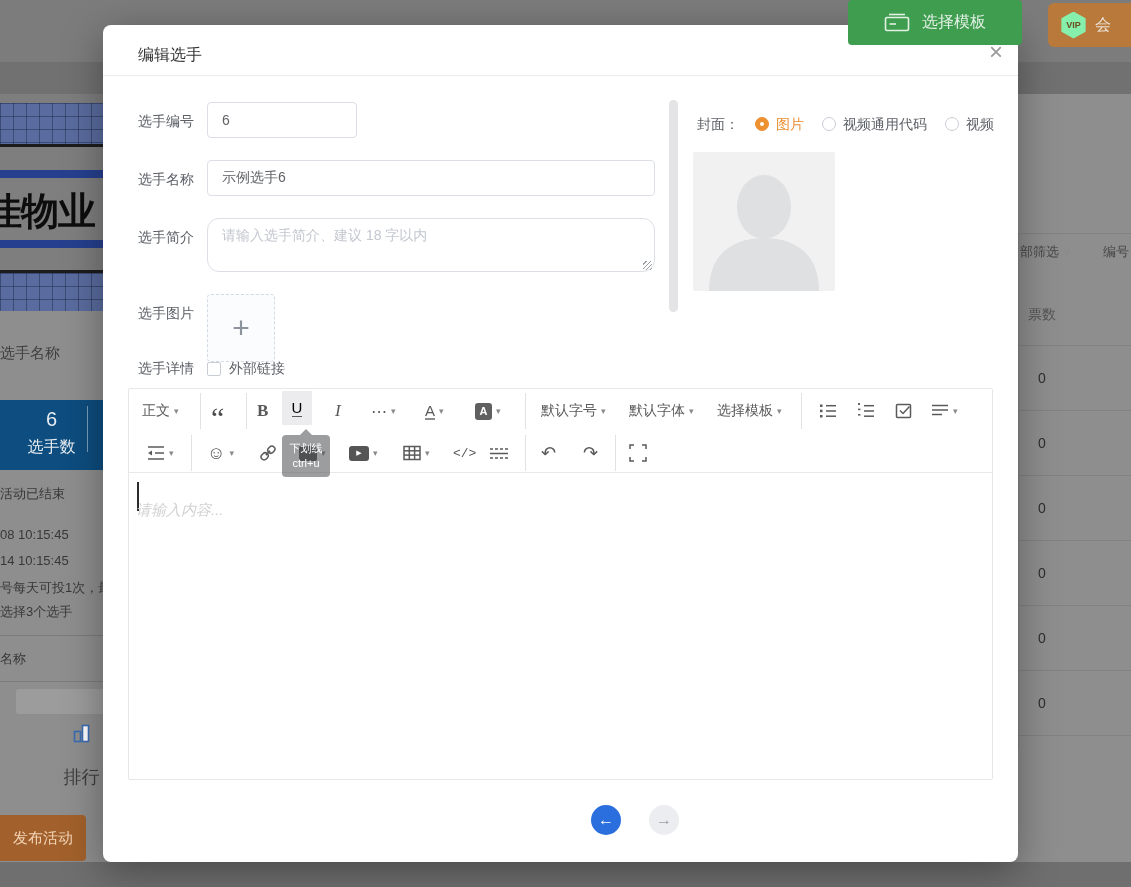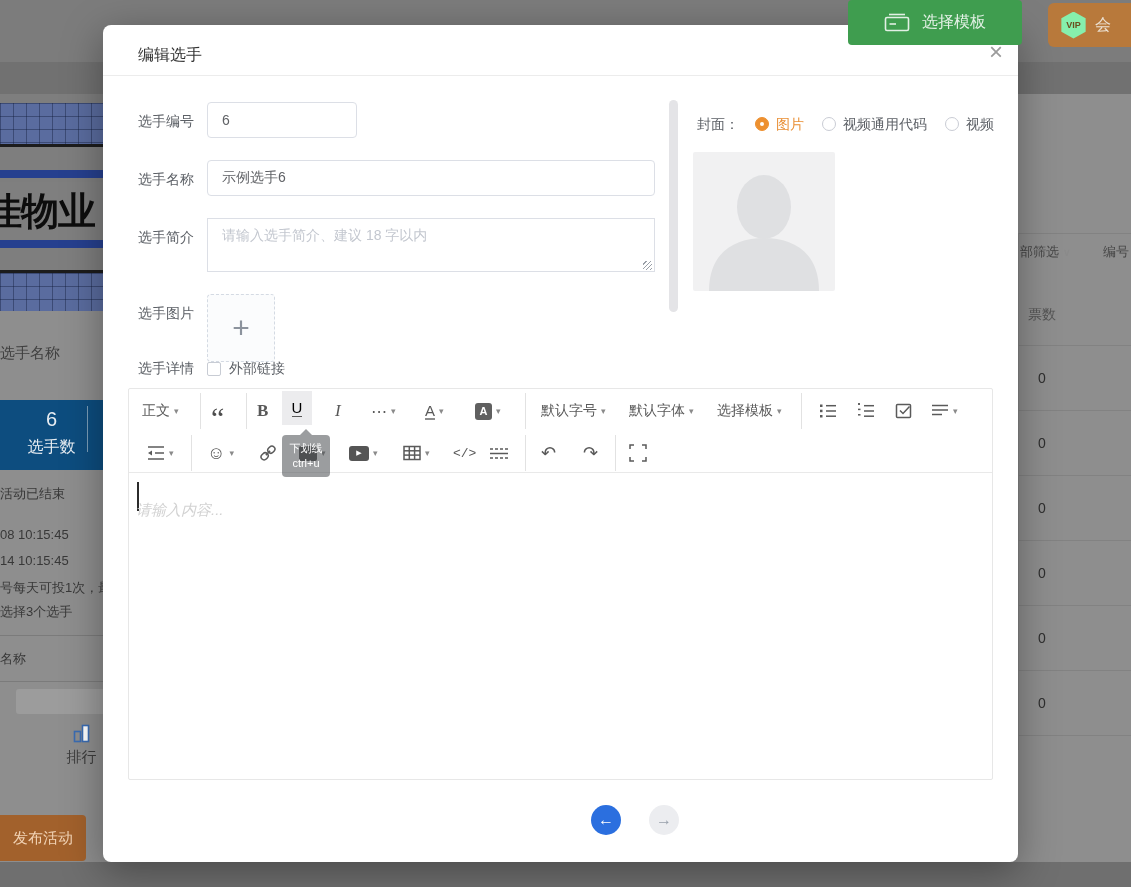--- a/index.html
+++ b/index.html
@@ -22,21 +22,21 @@
     font-size:38px;font-weight:900;color:#0d0d0d;line-height:58px;white-space:nowrap;text-indent:-16px;letter-spacing:-1px}
   .banner-sub{left:0;top:344px;width:103px;overflow:hidden;font-size:15px;color:#3f3f3f;white-space:nowrap}
   .stat-box{left:0;top:400px;width:103px;height:70px;background:#0d4d7f;color:#e8edf2;text-align:center}
   .stat-num{display:block;font-size:20px;margin-top:8px}
   .stat-lbl{display:block;font-size:16px;margin-top:6px}
   .stat-div{left:87px;top:406px;width:1px;height:46px;background:rgba(255,255,255,.45)}
   .bg-text{left:0;width:103px;color:#383838;font-size:13px;white-space:nowrap;overflow:hidden}
   .bg-hr{left:0;width:103px;height:1px;background:#7b7b7b}
   .bg-inputbox{left:16px;top:689px;width:87px;height:25px;background:#9c9c9c;border-radius:3px 0 0 3px}
   .rank-wrap{left:60px;top:722px;width:43px;text-align:center}
-  .rank-lbl{display:block;font-size:15px;color:#3d3d3d;margin-top:0}
+  .rank-lbl{display:block;font-size:18px;color:#3d3d3d;margin-top:17px}
   .publish-btn{left:0;top:815px;width:86px;height:46px;background:#a2612c;border-radius:0 4px 4px 0;
     color:rgba(255,230,205,.85);font-size:15px;text-align:center;line-height:46px;white-space:nowrap}
   .rt-line{background:#828282;height:1px}
   .rt-vline{left:1018px;top:233px;width:1px;height:517px;background:#848484}
   .rt-filter{left:1020px;top:243px;color:#454545;font-size:13px;white-space:nowrap}
   .rt-colnum{left:1103px;top:243px;color:#454545;font-size:13px;white-space:nowrap}
   .rt-votes{left:1028px;top:306px;color:#555;font-size:14px}
   .rt-zero{left:1038px;width:30px;color:#2e2e2e;font-size:14px}
 
   
@@ -50,21 +50,21 @@
 
   
   .modal{left:103px;top:25px;width:915px;height:837px;background:#fff;border-radius:8px;z-index:20;
     box-shadow:0 10px 40px rgba(0,0,0,.35)}
   .m-title{left:35px;top:20px;font-size:16px;color:#333}
   .m-close{left:878px;top:12px;width:30px;height:30px;font-size:24px;color:#9b9b9b;text-align:center;line-height:30px;cursor:pointer}
   .m-divider{left:0;top:50px;width:915px;height:1px;background:#ececec}
   .lbl{color:#5c6066;font-size:14px;white-space:nowrap}
   .inp{border:1px solid #dcdfe6;border-radius:4px;background:#fff;color:#606266;font-size:14px;
     padding:0 14px;font-family:inherit;outline:none}
-  .ta{border:1px solid #dcdfe6;border-radius:0;color:#606266;font-size:14px;padding:8px 14px;
+  .ta{border:1px solid #dcdfe6;border-radius:12px;color:#606266;font-size:14px;padding:8px 14px;
     font-family:inherit;resize:none;outline:none}
   .ta::placeholder,.inp::placeholder{color:#c3c7cf}
   .resize-h{left:540px;top:236px;width:9px;height:9px;
     background:repeating-linear-gradient(135deg,transparent 0 2px,#9aa0a8 2px 3px)}
   .upload{left:104px;top:269px;width:68px;height:68px;background:#fbfcfd;border:1px dashed #d4dae3;border-radius:4px;
     color:#8c939d;font-size:30px;font-weight:300;display:flex;align-items:center;justify-content:center;cursor:pointer}
   .chk{left:104px;top:337px;width:14px;height:14px;border:1px solid #c8ccd4;border-radius:2px;background:#fff;cursor:pointer}
   .cover-lbl{color:#5c6066;font-size:14px}
   .radio{width:14px;height:14px;border-radius:50%;display:inline-block;vertical-align:-2px;margin-right:7px}
   .radio.sel{background:#ed9030;border:1px solid #ed9030;position:relative}

